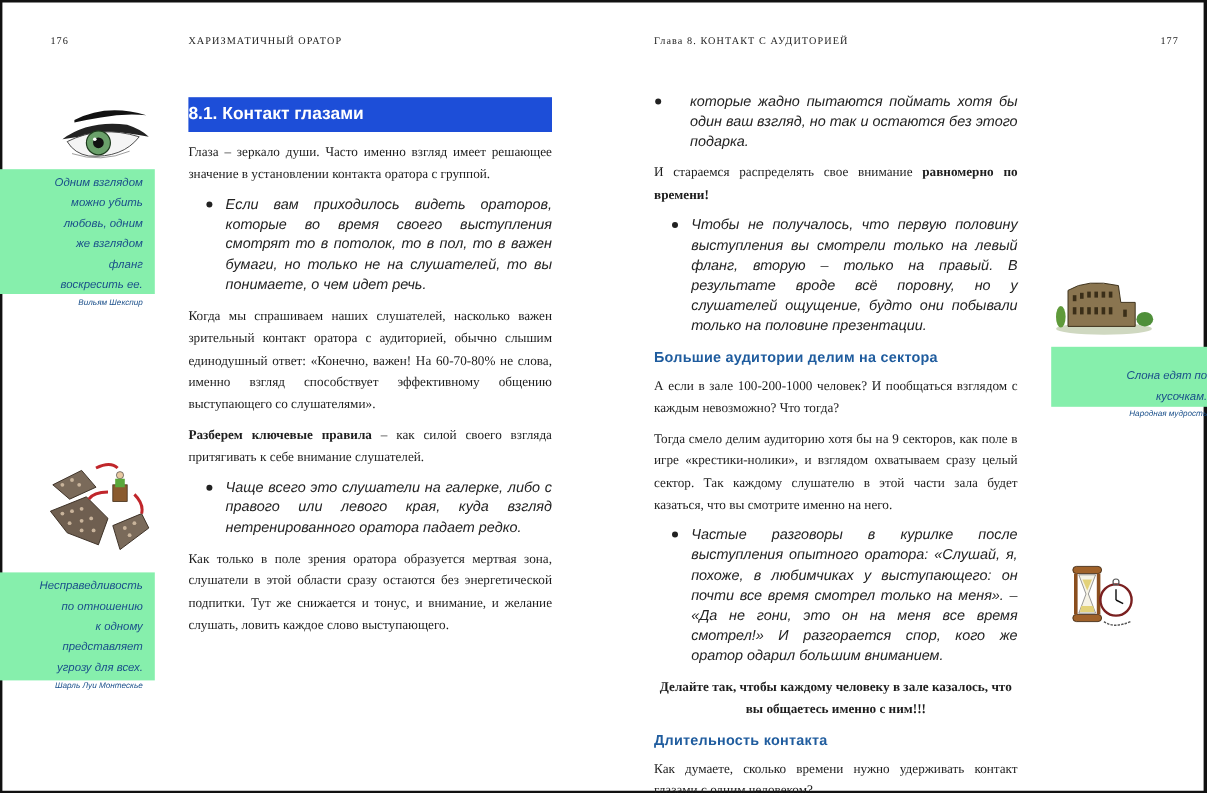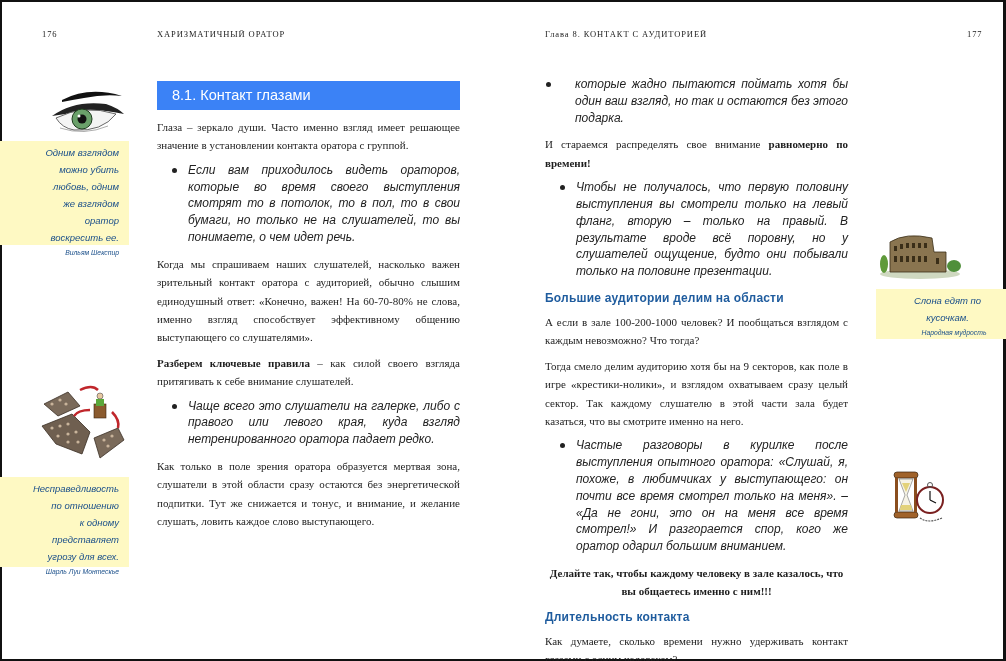--- a/index.html
+++ b/index.html
@@ -8,22 +8,22 @@
   .frame { position: absolute; left: 0; top: 0; width: 1006px; height: 661px; border: 2px solid #111; border-right-width: 3px; }
   .page-num, .running-head { position: absolute; top: 29px; font-size: 8.5px; letter-spacing: 0.9px; color: #222; }
   .running-head { text-transform: none; }
   .serif-body { font-family: "Liberation Serif", "DejaVu Serif", serif; font-size: 11px; line-height: 18.4px; text-align: justify; color: #1d1d1d; }
   .p { margin-bottom: 7px; }
   .bold { font-weight: bold; }
   .sub-head { font-family: "Liberation Sans", "DejaVu Sans", sans-serif; font-weight: bold; color: #1f5c9e; font-size: 12px; line-height: 18px; margin-bottom: 6px; letter-spacing: 0.2px; }
   .bullet { position: relative; padding-left: 17px; margin-left: 14px; margin-bottom: 9px; font-family: "Liberation Sans", "DejaVu Sans", sans-serif; font-style: italic; font-size: 12px; line-height: 16.8px; color: #222; text-align: justify; }
   .bullet::before { content: ""; position: absolute; left: 1px; top: 6px; width: 5px; height: 5px; border-radius: 50%; background: #222; }
   .col { position: absolute; }
-  .banner { background: #3b82f6; color: #fff; font-family: "Liberation Sans", "DejaVu Sans", sans-serif; font-weight: normal; font-size: 14.5px; height: 29px; line-height: 29px; padding-left: 15px; margin-bottom: 8px; }
-  .quote-box { position: absolute; background: #fef9c3; font-family: "Liberation Sans", "DejaVu Sans", sans-serif; font-style: italic; color: #1a4f8a; font-size: 9.5px; line-height: 17px; }
+  .banner { background: #1d4ed8; color: #fff; font-family: "Liberation Sans", "DejaVu Sans", sans-serif; font-weight: bold; font-size: 14.5px; height: 29px; line-height: 29px; margin-bottom: 8px; }
+  .quote-box { position: absolute; background: #86efac; font-family: "Liberation Sans", "DejaVu Sans", sans-serif; font-style: italic; color: #1a4f8a; font-size: 9.5px; line-height: 17px; }
   .quote-box .author { font-size: 6.8px; line-height: 14px; }
   .illus { position: absolute; }
 </style>
 </head>
 <body>
 
 <div class="frame"></div>
 
 <div>
   <div class="page-num" style="left:42px;">176</div>
@@ -39,21 +39,21 @@
       <circle cx="35" cy="28" r="1.5" fill="#fff"></circle>
       <path d="M16 40 Q40 48 64 38" stroke="#777" stroke-width="0.6" fill="none"></path>
     </svg>
   </div>
 
   <div class="quote-box" style="left:0; top:141px; width:129px; height:104px; padding:3px 10px 0 0; text-align:right;">
     <div>Одним взглядом</div>
     <div>можно убить</div>
     <div>любовь, одним</div>
     <div>же взглядом</div>
-    <div>оратор</div>
+    <div>фланг</div>
     <div>воскресить ее.</div>
     <div class="author">Вильям Шекспир</div>
   </div>
 
   <div class="illus" style="left:38px; top:382px; width:92px; height:80px;">
     <svg width="92" height="80" viewBox="0 0 92 80">
       <path d="M6 22 L30 10 L42 24 L20 34 Z" fill="#7a6a5a" stroke="#3a2e24" stroke-width="0.8"></path>
       <path d="M4 44 L34 32 L52 50 L44 72 L18 62 Z" fill="#6f5f50" stroke="#3a2e24" stroke-width="0.8"></path>
       <path d="M56 56 L80 46 L86 58 L62 76 Z" fill="#7a6a5a" stroke="#3a2e24" stroke-width="0.8"></path>
       <g fill="#c9b49b">
@@ -86,38 +86,38 @@
     <div>по отношению</div>
     <div>к одному</div>
     <div>представляет</div>
     <div>угрозу для всех.</div>
     <div class="author">Шарль Луи Монтескье</div>
   </div>
 
   <div class="col" style="left:157px; top:81px; width:303px;">
     <div class="banner">8.1. Контакт глазами</div>
     <p class="serif-body p">Глаза – зеркало души. Часто именно взгляд имеет решающее значение в установлении контакта оратора с группой.</p>
-    <div class="bullet">Если вам приходилось видеть ораторов, которые во время своего выступления смотрят то в потолок, то в пол, то в свои бумаги, но только не на слушателей, то вы понимаете, о чем идет речь.</div>
+    <div class="bullet">Если вам приходилось видеть ораторов, которые во время своего выступления смотрят то в потолок, то в пол, то в важен бумаги, но только не на слушателей, то вы понимаете, о чем идет речь.</div>
     <p class="serif-body p">Когда мы спрашиваем наших слушателей, насколько важен зрительный контакт оратора с аудиторией, обычно слышим единодушный ответ: «Конечно, важен! На 60-70-80% не слова, именно взгляд способствует эффективному общению выступающего со слушателями».</p>
     <p class="serif-body p"><span class="bold">Разберем ключевые правила</span><span> – как силой своего взгляда притягивать к себе внимание слушателей.</span></p>
     <div class="bullet">Чаще всего это слушатели на галерке, либо с правого или левого края, куда взгляд нетренированного оратора падает редко.</div>
     <p class="serif-body p">Как только в поле зрения оратора образуется мертвая зона, слушатели в этой области сразу остаются без энергетической подпитки. Тут же снижается и тонус, и внимание, и желание слушать, ловить каждое слово выступающего.</p>
 
   </div>
 </div>
 
 <div>
   <div class="running-head" style="left:545px;">Глава 8.  КОНТАКТ С АУДИТОРИЕЙ</div>
   <div class="page-num" style="left:951px;margin-left:16px;">177</div>
 
   <div class="col" style="left:545px; top:76px; width:303px;">
     <div class="bullet" style="margin-left:0; padding-left:30px;">которые жадно пытаются поймать хотя бы один ваш взгляд, но так и остаются без этого подарка.</div>
     <p class="serif-body p"><span>И стараемся распределять свое внимание </span><span class="bold">равномерно по времени!</span></p>
     <div class="bullet">Чтобы не получалось, что первую половину выступления вы смотрели только на левый фланг, вторую – только на правый. В результате вроде всё поровну, но у слушателей ощущение, будто они побывали только на половине презентации.</div>
-    <div class="sub-head">Большие аудитории делим на области</div>
+    <div class="sub-head">Большие аудитории делим на сектора</div>
     <p class="serif-body p">А если в зале 100-200-1000 человек? И пообщаться взглядом с каждым невозможно? Что тогда?</p>
     <p class="serif-body p">Тогда смело делим аудиторию хотя бы на 9 секторов, как поле в игре «крестики-нолики», и взглядом охватываем сразу целый сектор. Так каждому слушателю в этой части зала будет казаться, что вы смотрите именно на него.</p>
     <div class="bullet">Частые разговоры в курилке после выступления опытного оратора: «Слушай, я, похоже, в любимчиках у выступающего: он почти все время смотрел только на меня». – «Да не гони, это он на меня все время смотрел!» И разгорается спор, кого же оратор одарил большим вниманием.</div>
     <p class="serif-body p bold" style="text-align:center;">Делайте так, чтобы каждому человеку в зале казалось, что вы общаетесь именно с ним!!!</p>
     <div class="sub-head">Длительность контакта</div>
     <p class="serif-body p">Как думаете, сколько времени нужно удерживать контакт глазами с одним человеком?</p>
     <p class="serif-body p">Ответы на этот вопрос обычно самые разные. От 0,5 секунды до 5 секунд. В среднем 2-3 секунды. Но время здесь не лучший критерий.</p>
 
   </div>
 
@@ -138,21 +138,21 @@
           <rect x="36" y="30" width="3" height="6"></rect>
           <rect x="42" y="30" width="3" height="6"></rect>
           <rect x="48" y="30" width="3" height="6"></rect>
           <rect x="60" y="32" width="3" height="6"></rect>
       </g>
       <ellipse cx="8" cy="38" rx="4" ry="9" fill="#5f9a3a"></ellipse>
       <ellipse cx="78" cy="40" rx="7" ry="6" fill="#4f8f3a"></ellipse>
     </svg>
   </div>
 
-  <div class="quote-box" style="left:876px; top:289px; width:130px; height:50px; padding:3px 0 0 13px; text-align:center;">
+  <div class="quote-box" style="left:876px; top:289px; width:130px; height:50px; padding:16px 0 0 13px; text-align:right;">
     <div>Слона едят по</div>
     <div>кусочкам.</div>
     <div class="author" style="padding-left:13px;">Народная мудрость</div>
   </div>
 
   <div class="illus" style="left:890px; top:470px; width:60px; height:56px;">
     <svg width="60" height="56" viewBox="0 0 60 56">
       <rect x="4" y="2" width="24" height="6" rx="3" fill="#a0622a" stroke="#3a2410" stroke-width="0.7"></rect>
       <rect x="4" y="42" width="24" height="6" rx="3" fill="#a0622a" stroke="#3a2410" stroke-width="0.7"></rect>
       <rect x="5" y="8" width="3" height="34" fill="#8a4e1e"></rect>

